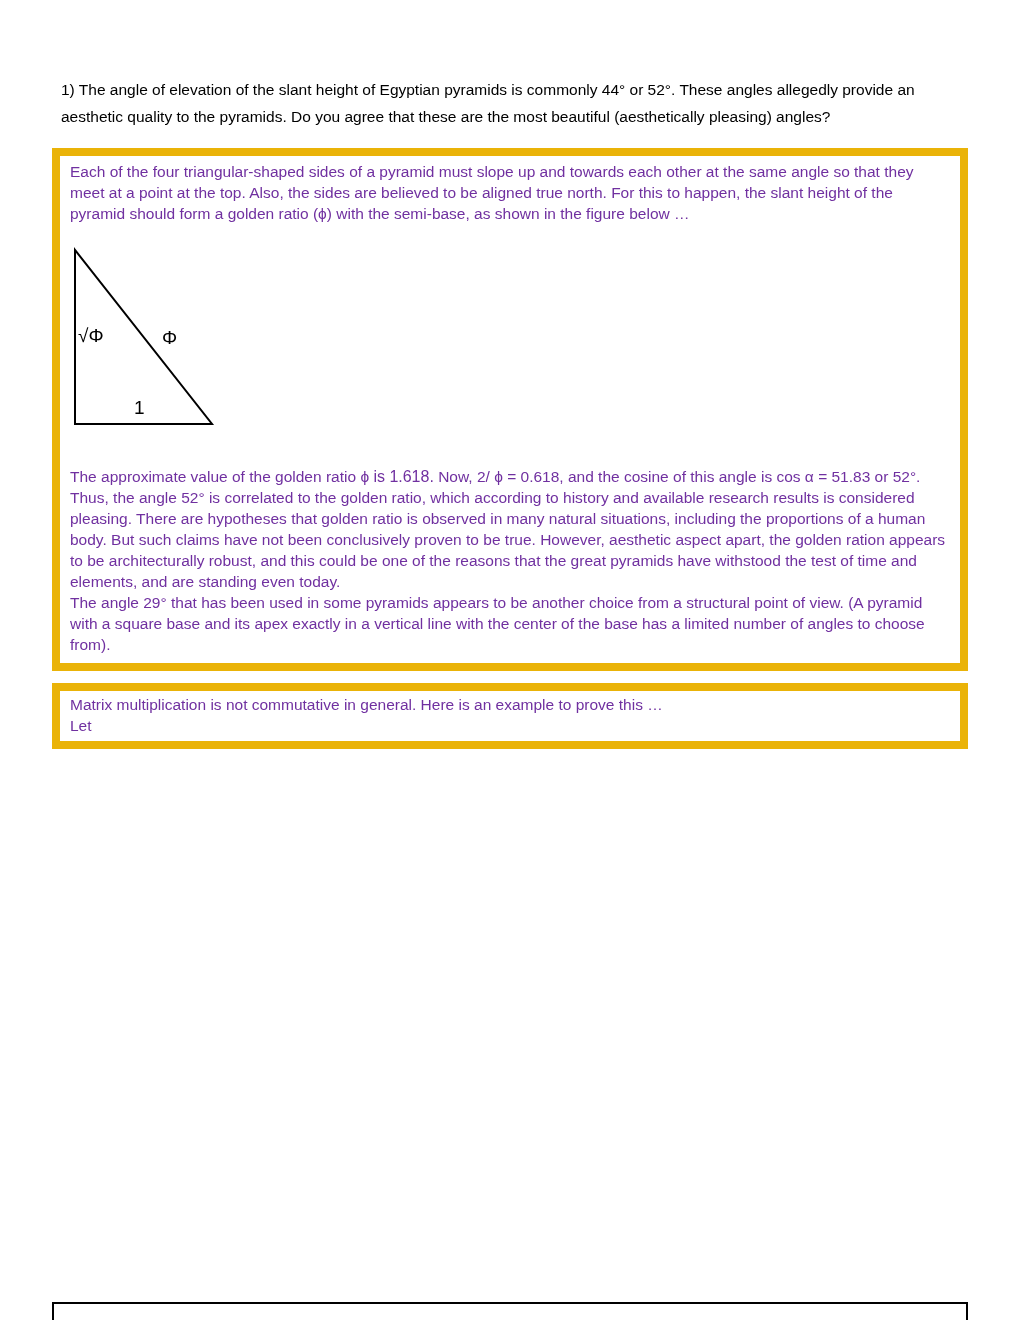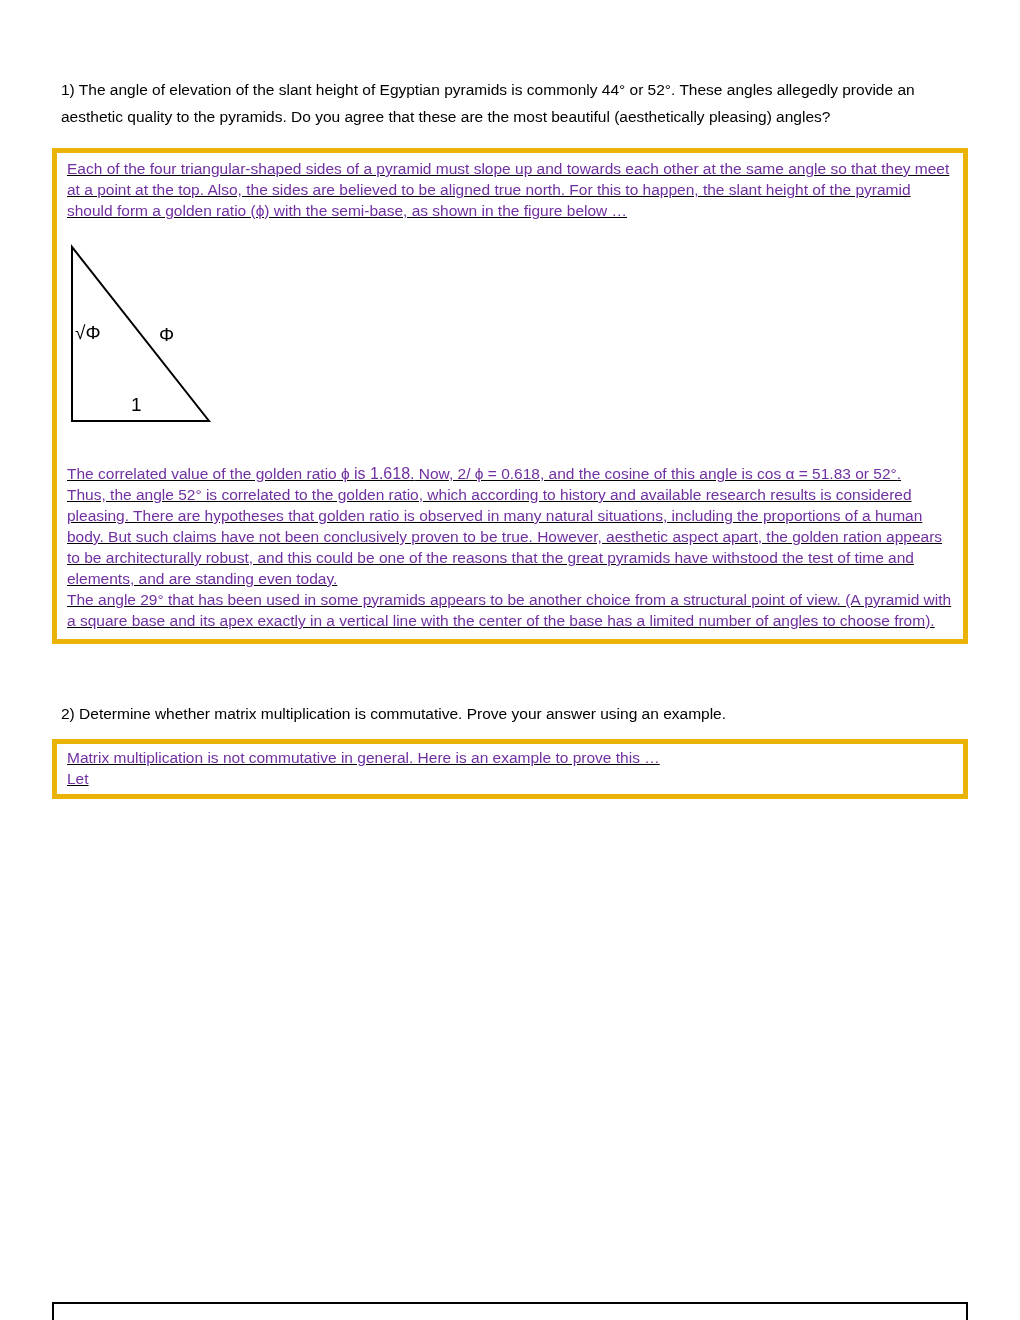--- a/index.html
+++ b/index.html
@@ -23,25 +23,24 @@
     margin: 0;
     padding: 0 14px 0 9px;
     color: #000000;
     font-size: 15.5px;
     line-height: 27px;
   }
   .question.q1 { margin-top: 76px; }
   .question.q2 { margin-top: 56px; }
   .answer-box {
     box-sizing: border-box;
-    border: 5px solid #eab308;
+    border: 8px solid #eab308;
     margin-top: 18px;
     padding: 5px 10px 8px 10px;
     width: 916px;
-    text-decoration: underline;
   }
   .answer-box.box2 {
     margin-top: 12px;
     padding: 3px 10px 5px 10px;
   }
   .ans {
     margin: 0;
     color: #7030A0;
     font-size: 15.5px;
     line-height: 21px;
@@ -89,28 +88,27 @@
 
       <div class="figure">
         <svg width="160" height="182" viewBox="0 0 160 182">
           <polygon class="tri" points="3,4 3,178 140,178"></polygon>
           <text class="tlabel" x="6" y="96">√Φ</text>
           <text class="tlabel" x="90" y="98">Φ</text>
           <text class="tlabel" x="62" y="168">1</text>
         </svg>
       </div>
 
-      <p class="ans"><span>The correlated value of the golden ratio ϕ </span><span class="small">is 1.618.</span><span> Now, 2/ ϕ = 0.618, and the cosine of this angle is cos α = 51.83 or 52°.</span></p>
+      <p class="ans"><span>The approximate value of the golden ratio ϕ </span><span class="small">is 1.618.</span><span> Now, 2/ ϕ = 0.618, and the cosine of this angle is cos α = 51.83 or 52°.</span></p>
 
       <p class="ans">Thus, the angle 52° is correlated to the golden ratio, which according to history and available research results is considered pleasing. There are hypotheses that golden ratio is observed in many natural situations, including the proportions of a human body. But such claims have not been conclusively proven to be true. However, aesthetic aspect apart, the golden ration appears to be architecturally robust, and this could be one of the reasons that the great pyramids have withstood the test of time and elements, and are standing even today.</p>
 
       <p class="ans">The angle 29° that has been used in some pyramids appears to be another choice from a structural point of view. (A pyramid with a square base and its apex exactly in a vertical line with the center of the base has a limited number of angles to choose from).</p>
     </div>
 
-    <p class="question q2">2) Determine whether matrix multiplication is commutative. Prove your answer using an example.</p>
 
     <div class="answer-box box2">
       <p class="ans">Matrix multiplication is not commutative in general. Here is an example to prove this …</p>
       <p class="ans">Let</p>
     </div>
 
   </div>
 
   <div class="bottom-box"></div>
 </div>

